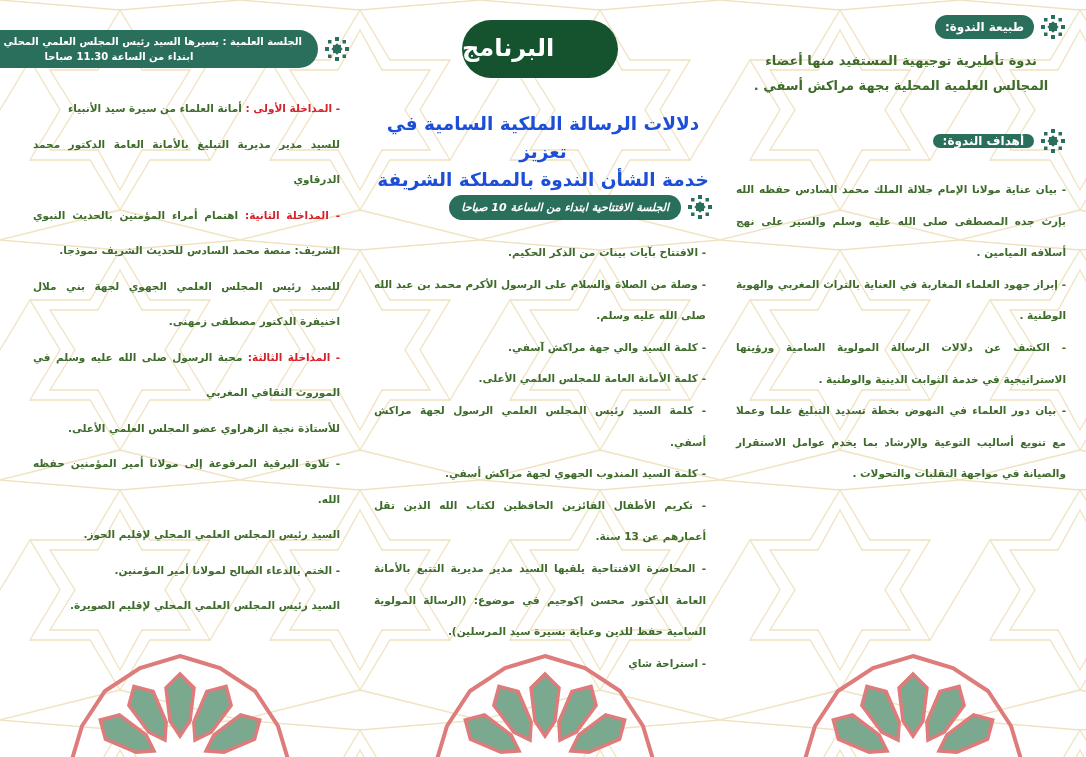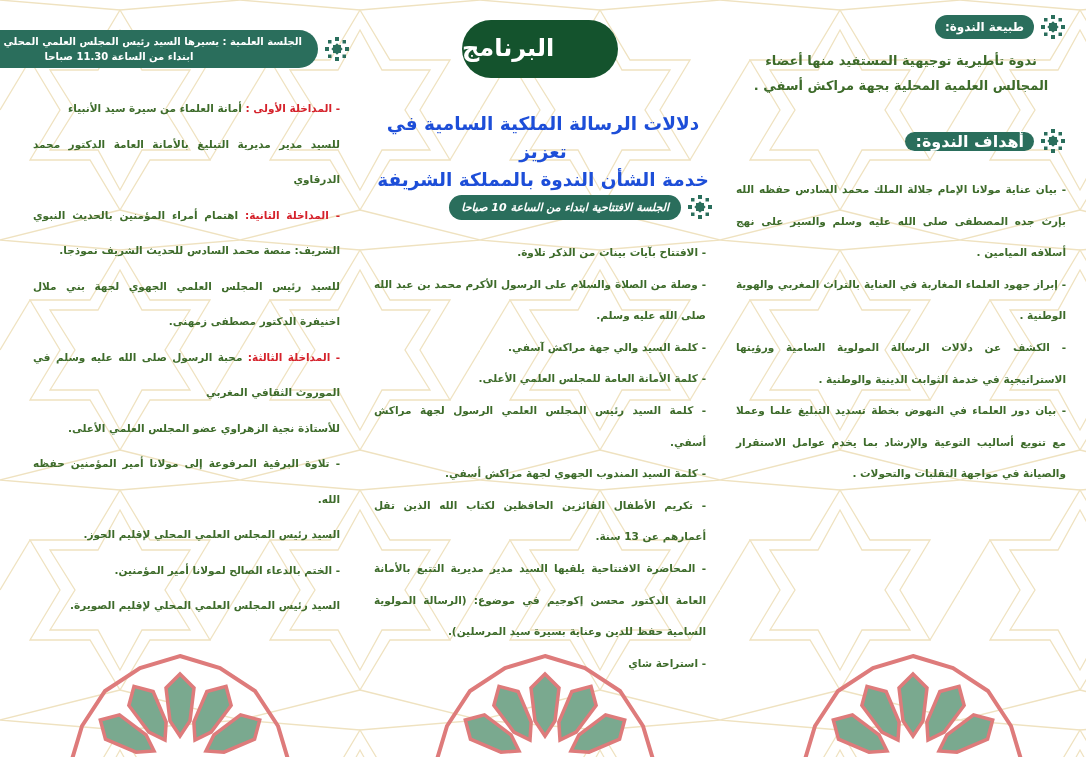--- a/index.html
+++ b/index.html
@@ -34,21 +34,21 @@
     direction: rtl;
   }
   .star-icon { width: 26px; height: 26px; flex: 0 0 26px; }
   .red { color: #d5222b; }
 
   
   .rp-h1 { position: absolute; top: 14px; right: 10px; }
   .rp-h1 .pill { font-size: 12px; padding: 5px 10px; }
   .rp-nature { position: absolute; top: 48px; right: 10px; width: 330px; font-size: 13px; font-weight: bold; line-height: 25px; text-align: center; }
   .rp-h2 { position: absolute; top: 128px; right: 10px; }
-  .rp-h2 .pill { font-size: 16px; padding: 0 10px; }
+  .rp-h2 .pill { font-size: 12px; padding: 0 10px; }
   .rp-goals { position: absolute; top: 174px; right: 10px; width: 330px; }
   .rp-goals p { font-size: 10.5px; font-weight: bold; line-height: 31.6px; text-align: justify; text-align-last: right; }
 
   
   .cp-title-pill {
     position: absolute; top: 20px; left: 94px; width: 156px; height: 58px;
     border-radius: 29px; background: #14532d; color: #fff;
     font-size: 24px; font-weight: bold; text-align: left; line-height: 56px;
   }
   .cp-headline {
@@ -151,21 +151,21 @@
           <rect x="21" y="11" width="4" height="4"></rect>
         <rect x="4" y="4" width="3.5" height="3.5"></rect>
           <rect x="18.5" y="4" width="3.5" height="3.5"></rect>
         <rect x="4" y="18.5" width="3.5" height="3.5"></rect>
           <rect x="18.5" y="18.5" width="3.5" height="3.5"></rect>
       </g>
     </svg>
     <span class="pill">الجلسة الافتتاحية ابتداء من الساعة 10 صباحا</span>
   </div>
   <div class="cp-items">
-    <p>- الافتتاح بآيات بينات من الذكر تلاوة.</p>
+    <p>- الافتتاح بآيات بينات من الذكر الحكيم.</p>
     <p>- وصلة من الصلاة والسلام على الرسول الأكرم محمد بن عبد الله صلى الله عليه وسلم.</p>
     <p>- كلمة السيد والي جهة مراكش آسفي.</p>
     <p>- كلمة الأمانة العامة للمجلس العلمي الأعلى.</p>
     <p>- كلمة السيد رئيس المجلس العلمي الرسول لجهة مراكش أسفي.</p>
     <p>- كلمة السيد المندوب الجهوي لجهة مراكش أسفي.</p>
     <p>- تكريم الأطفال الفائزين الحافظين لكتاب الله الذين تقل أعمارهم عن 13 سنة.</p>
     <p>- المحاضرة الافتتاحية يلقيها السيد مدير مديرية التتبع بالأمانة العامة الدكتور محسن إكوجيم في موضوع: (الرسالة المولوية السامية حفظ للدين وعناية بسيرة سيد المرسلين).</p>
     <p>- استراحة شاي</p>
   </div>
 </section>

